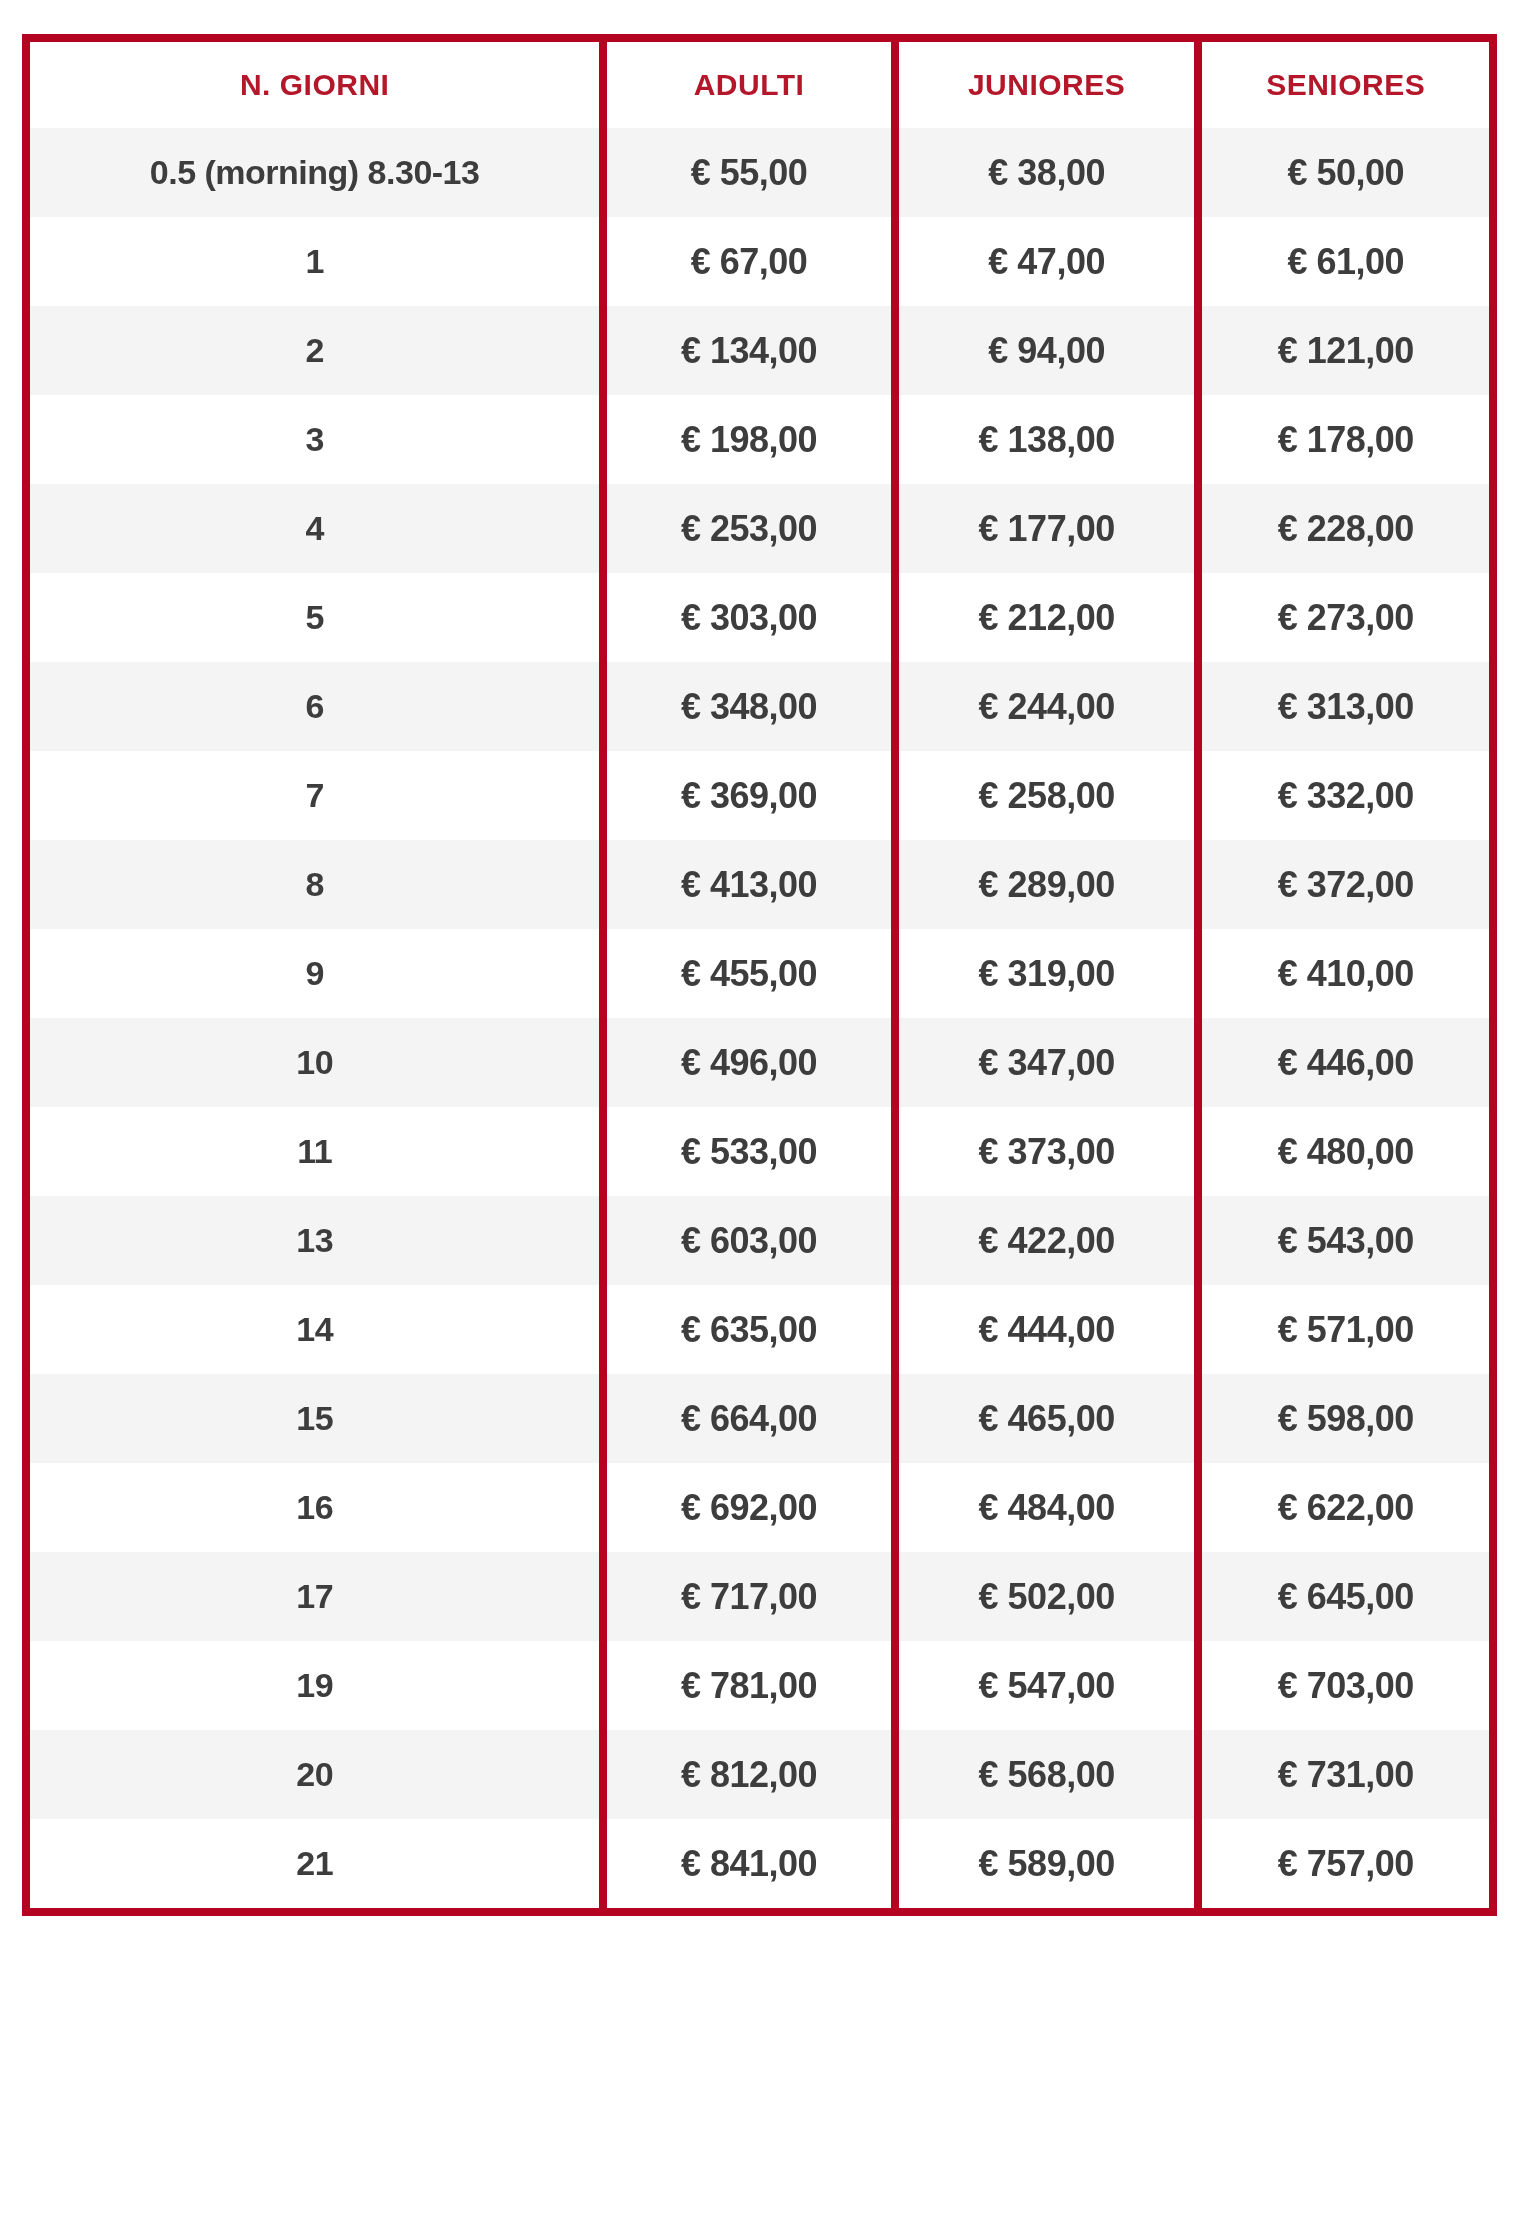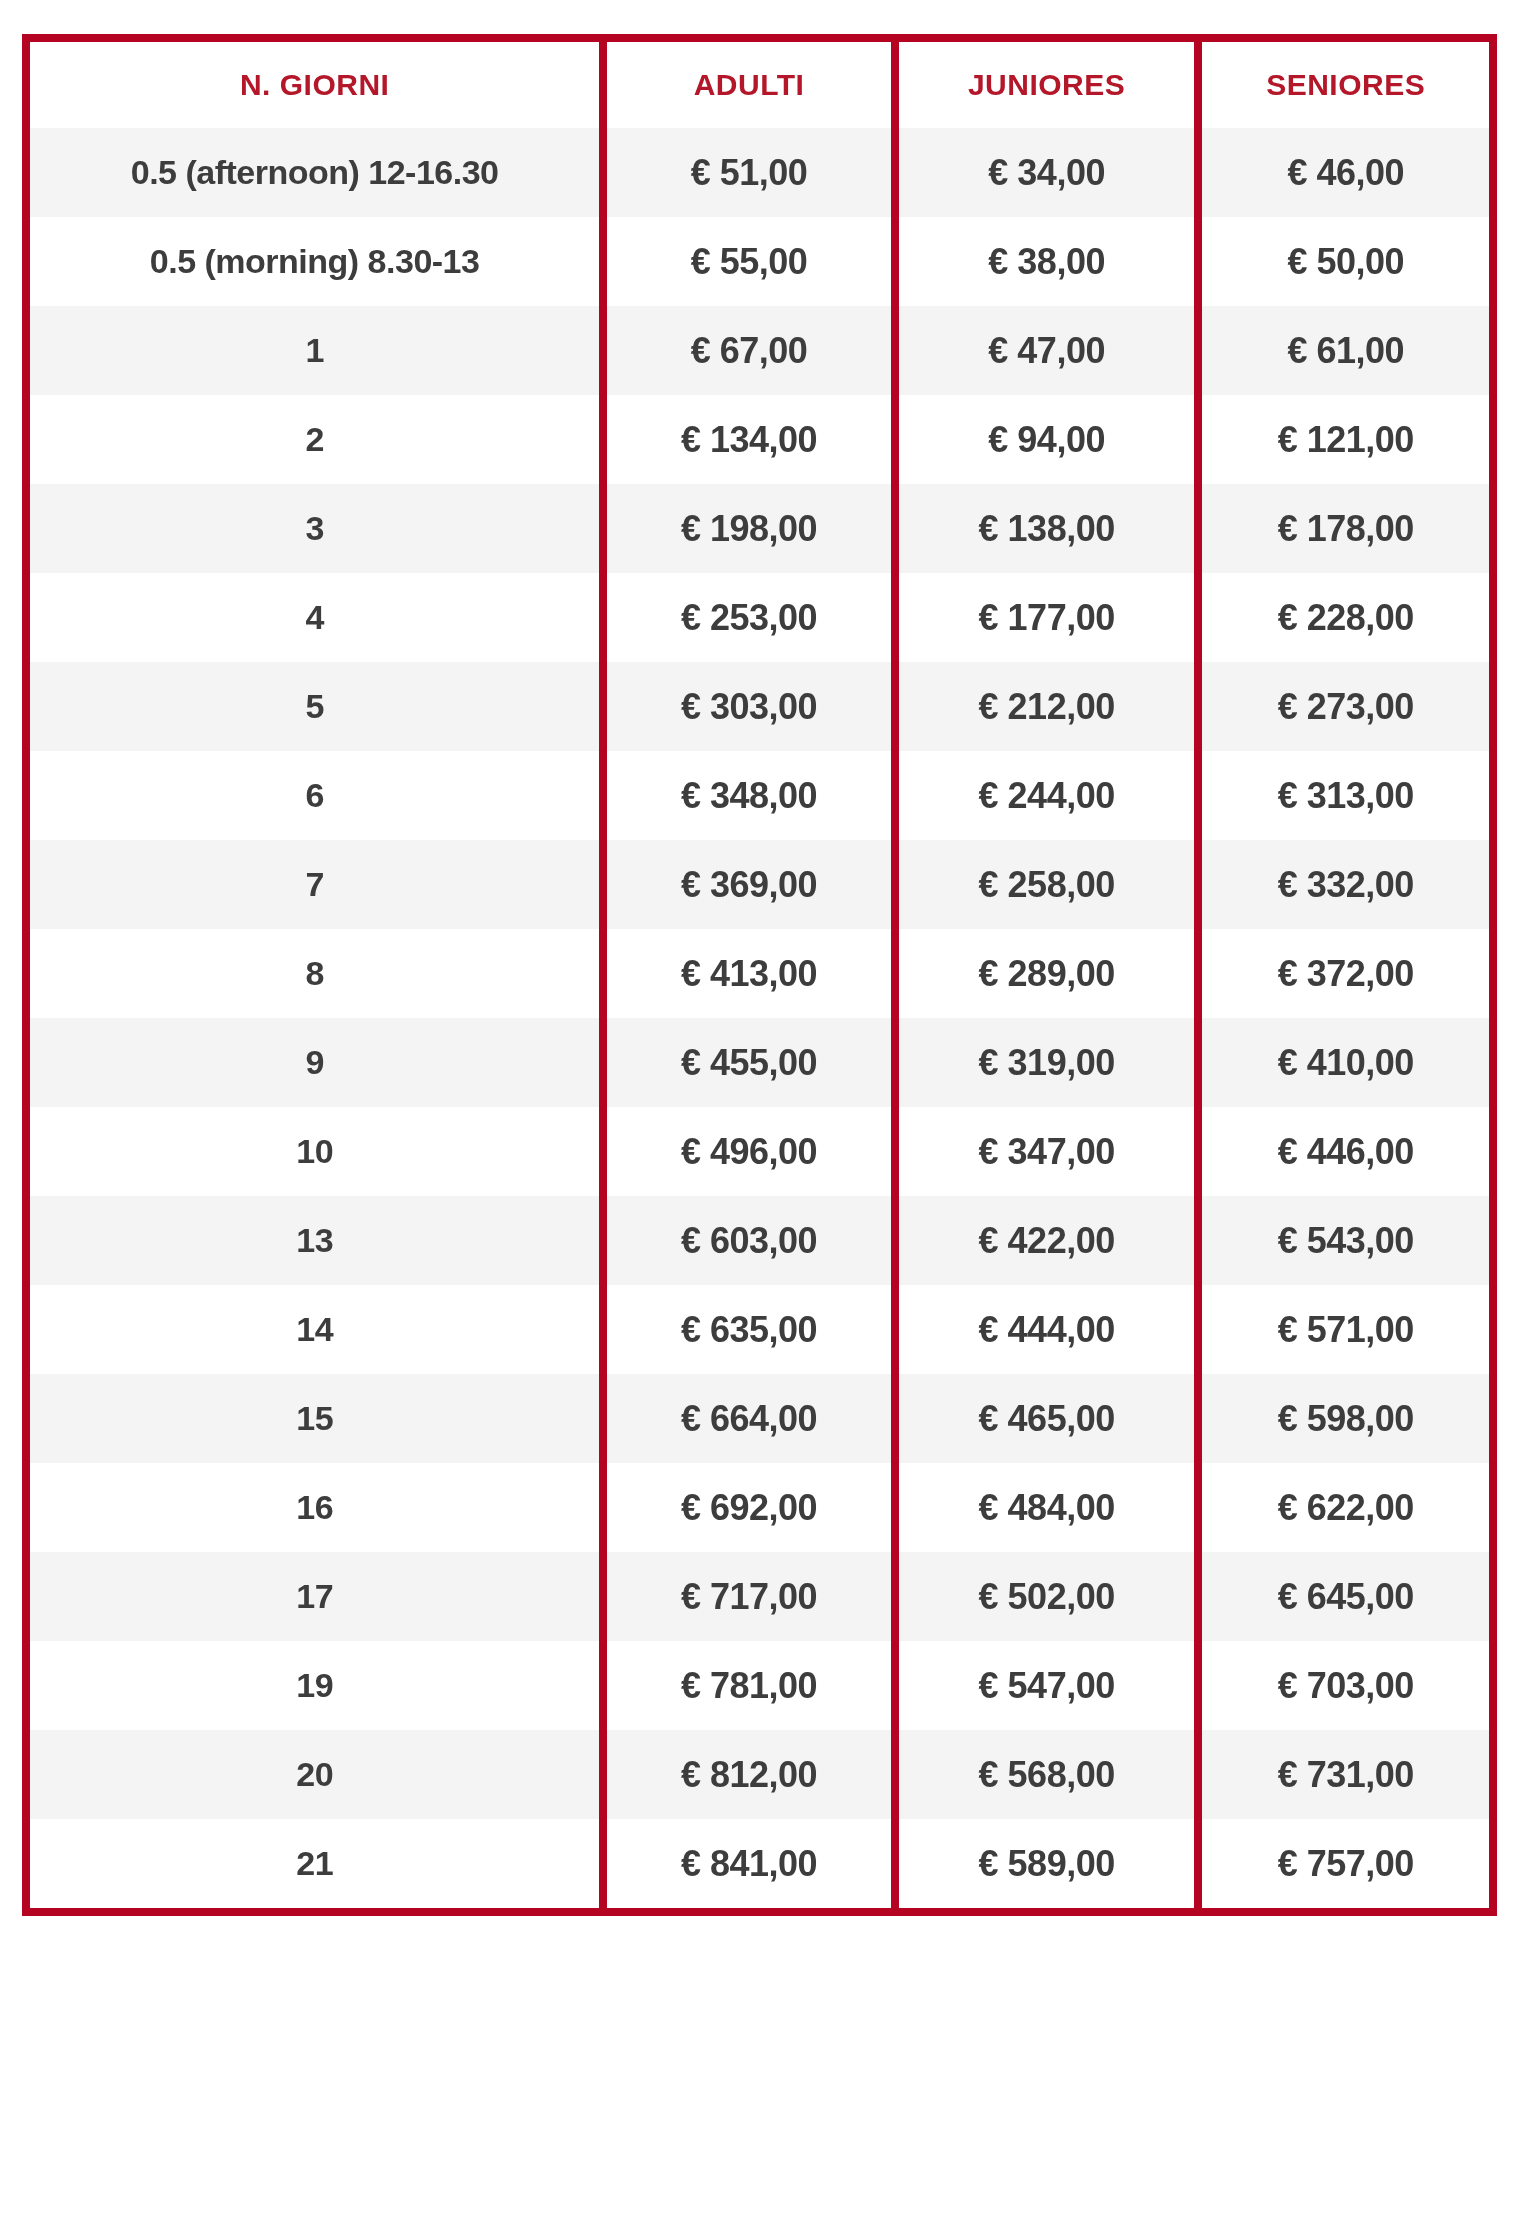--- a/index.html
+++ b/index.html
@@ -86,26 +86,20 @@
     <thead>
       <tr>
         <th>N. GIORNI</th>
         <th>ADULTI</th>
         <th>JUNIORES</th>
         <th>SENIORES</th>
       </tr>
     </thead>
     <tbody>
         <tr>
-          <td class="giorni-cell">0.5 (afternoon) 12-16.30</td>
-          <td class="adulti-cell">€ 51,00</td>
-          <td class="juniores-cell">€ 34,00</td>
-          <td class="seniores-cell">€ 46,00</td>
-        </tr>
-        <tr>
           <td class="giorni-cell">0.5 (morning) 8.30-13</td>
           <td class="adulti-cell">€ 55,00</td>
           <td class="juniores-cell">€ 38,00</td>
           <td class="seniores-cell">€ 50,00</td>
         </tr>
         <tr>
           <td class="giorni-cell">1</td>
           <td class="adulti-cell">€ 67,00</td>
           <td class="juniores-cell">€ 47,00</td>
           <td class="seniores-cell">€ 61,00</td>
@@ -156,20 +150,26 @@
           <td class="giorni-cell">9</td>
           <td class="adulti-cell">€ 455,00</td>
           <td class="juniores-cell">€ 319,00</td>
           <td class="seniores-cell">€ 410,00</td>
         </tr>
         <tr>
           <td class="giorni-cell">10</td>
           <td class="adulti-cell">€ 496,00</td>
           <td class="juniores-cell">€ 347,00</td>
           <td class="seniores-cell">€ 446,00</td>
+        </tr>
+        <tr>
+          <td class="giorni-cell">11</td>
+          <td class="adulti-cell">€ 533,00</td>
+          <td class="juniores-cell">€ 373,00</td>
+          <td class="seniores-cell">€ 480,00</td>
         </tr>
         <tr>
           <td class="giorni-cell">13</td>
           <td class="adulti-cell">€ 603,00</td>
           <td class="juniores-cell">€ 422,00</td>
           <td class="seniores-cell">€ 543,00</td>
         </tr>
         <tr>
           <td class="giorni-cell">14</td>
           <td class="adulti-cell">€ 635,00</td>

